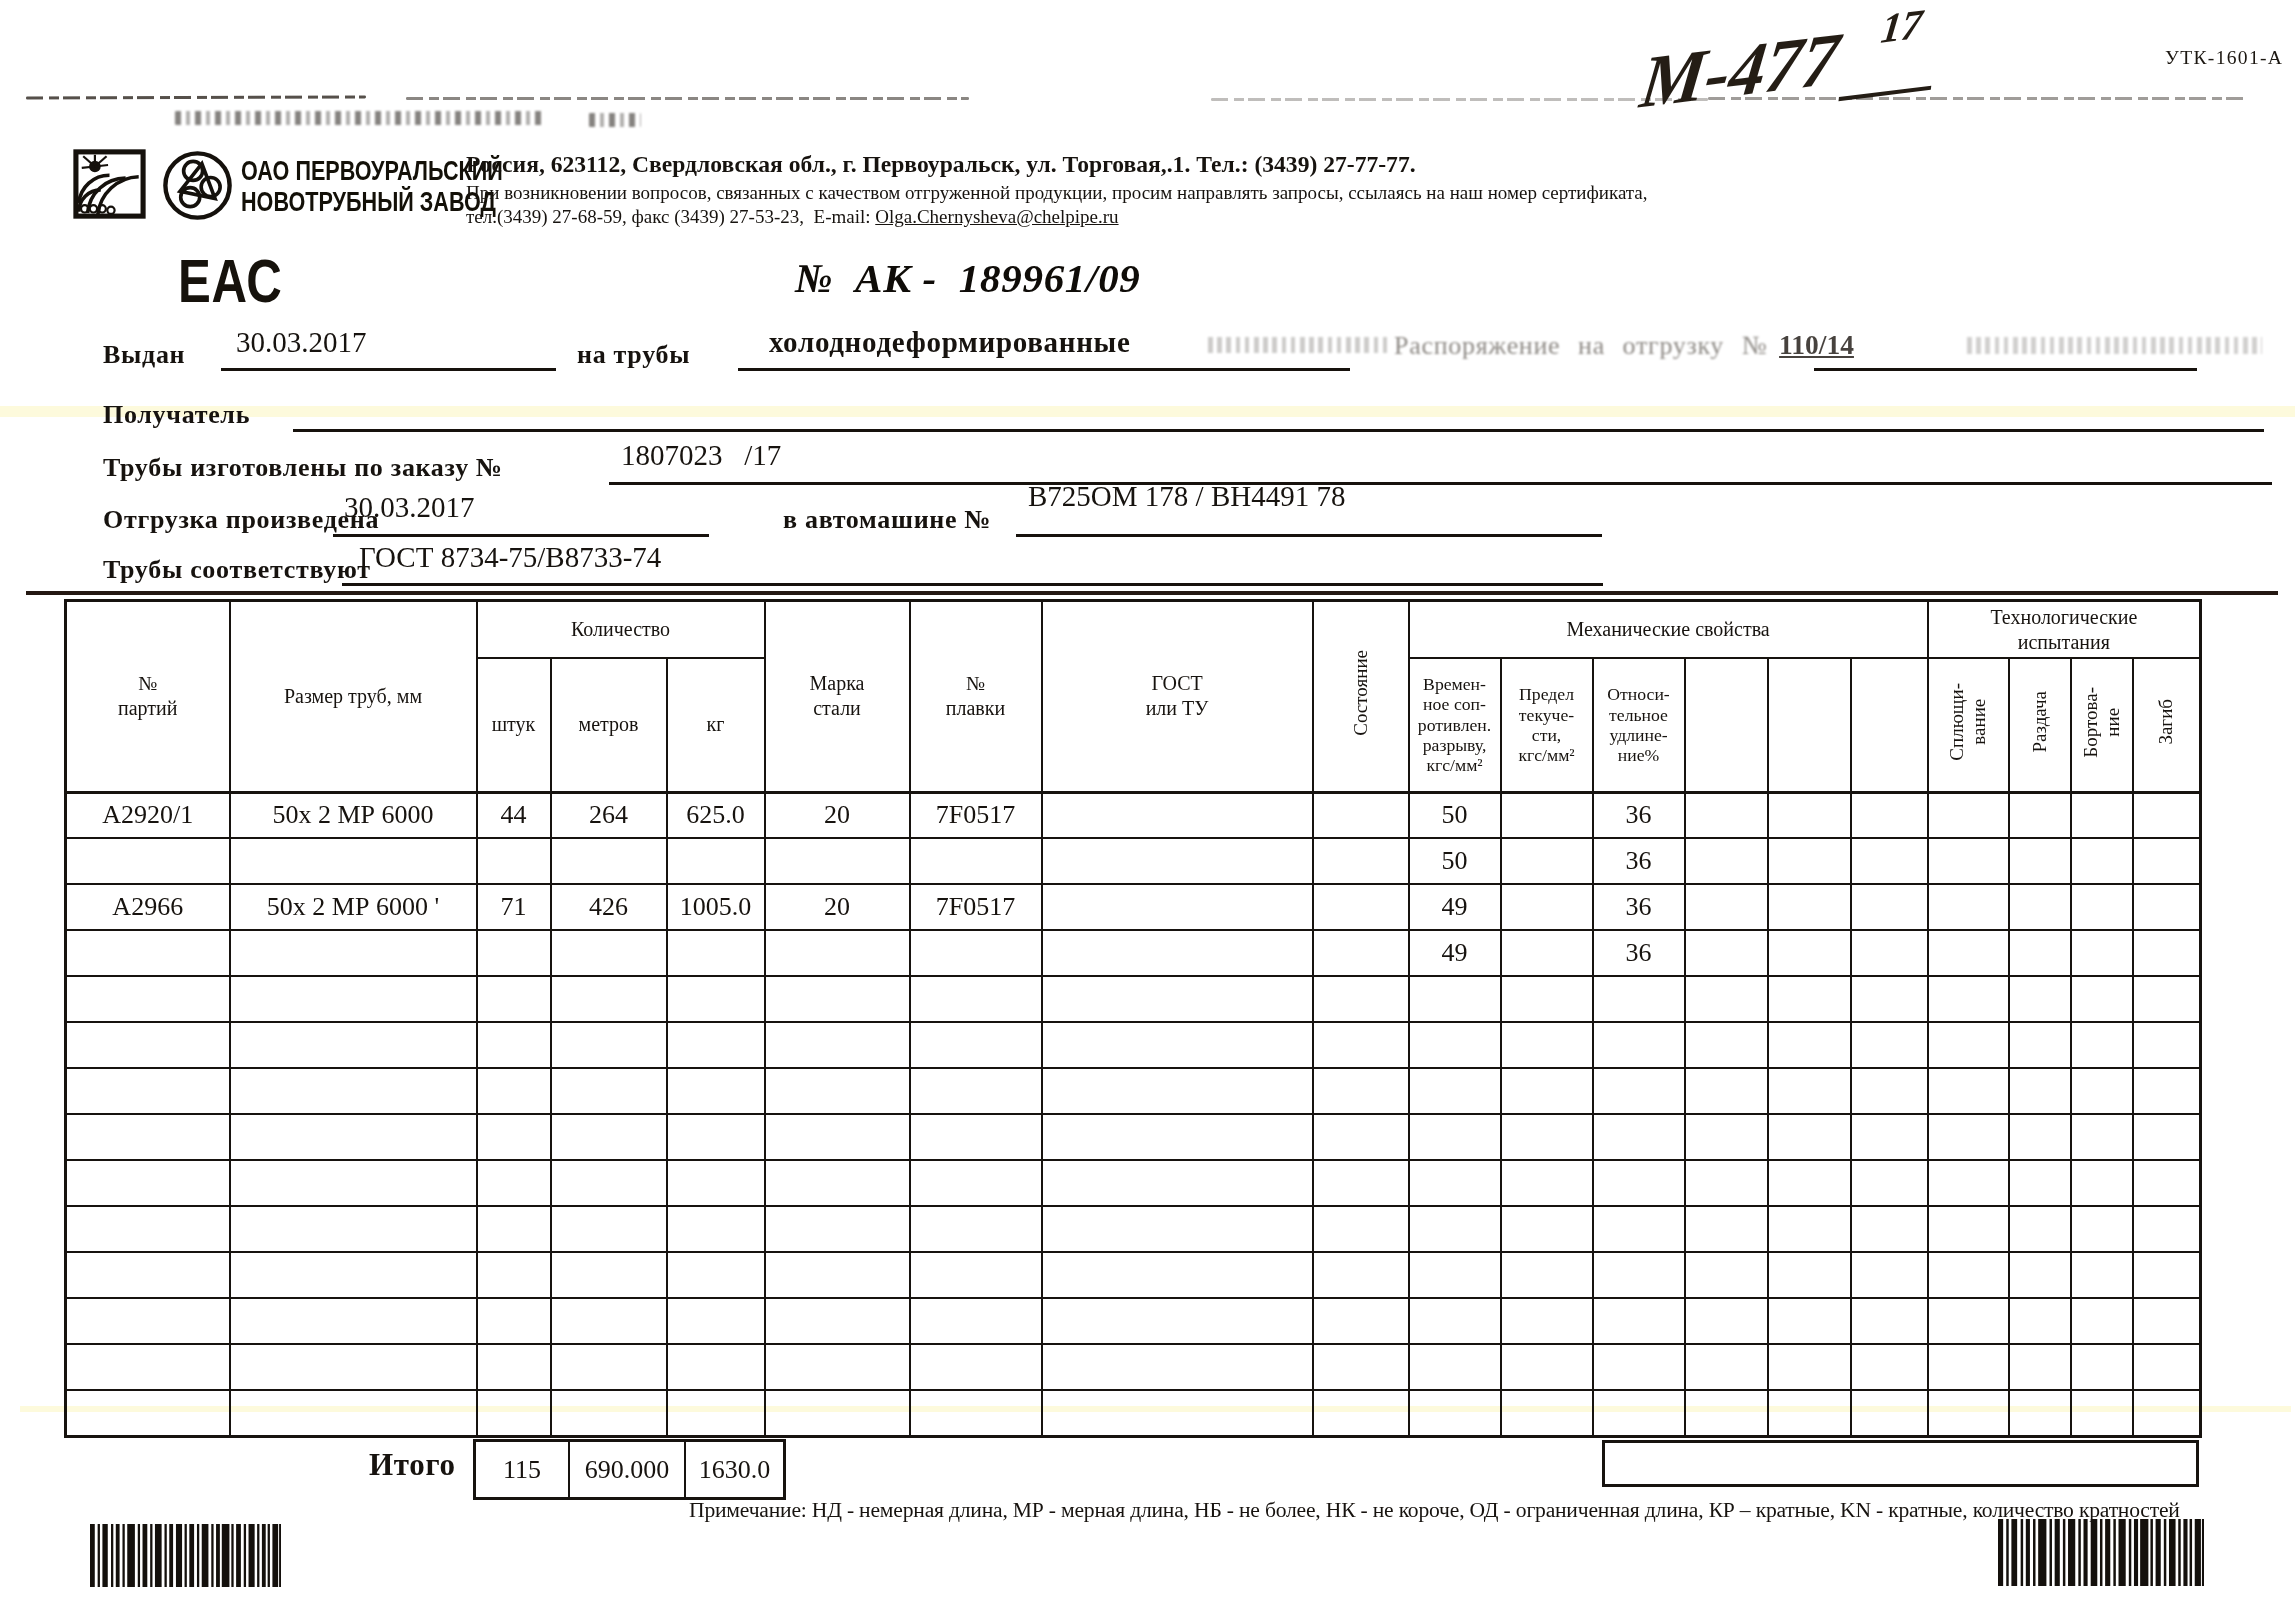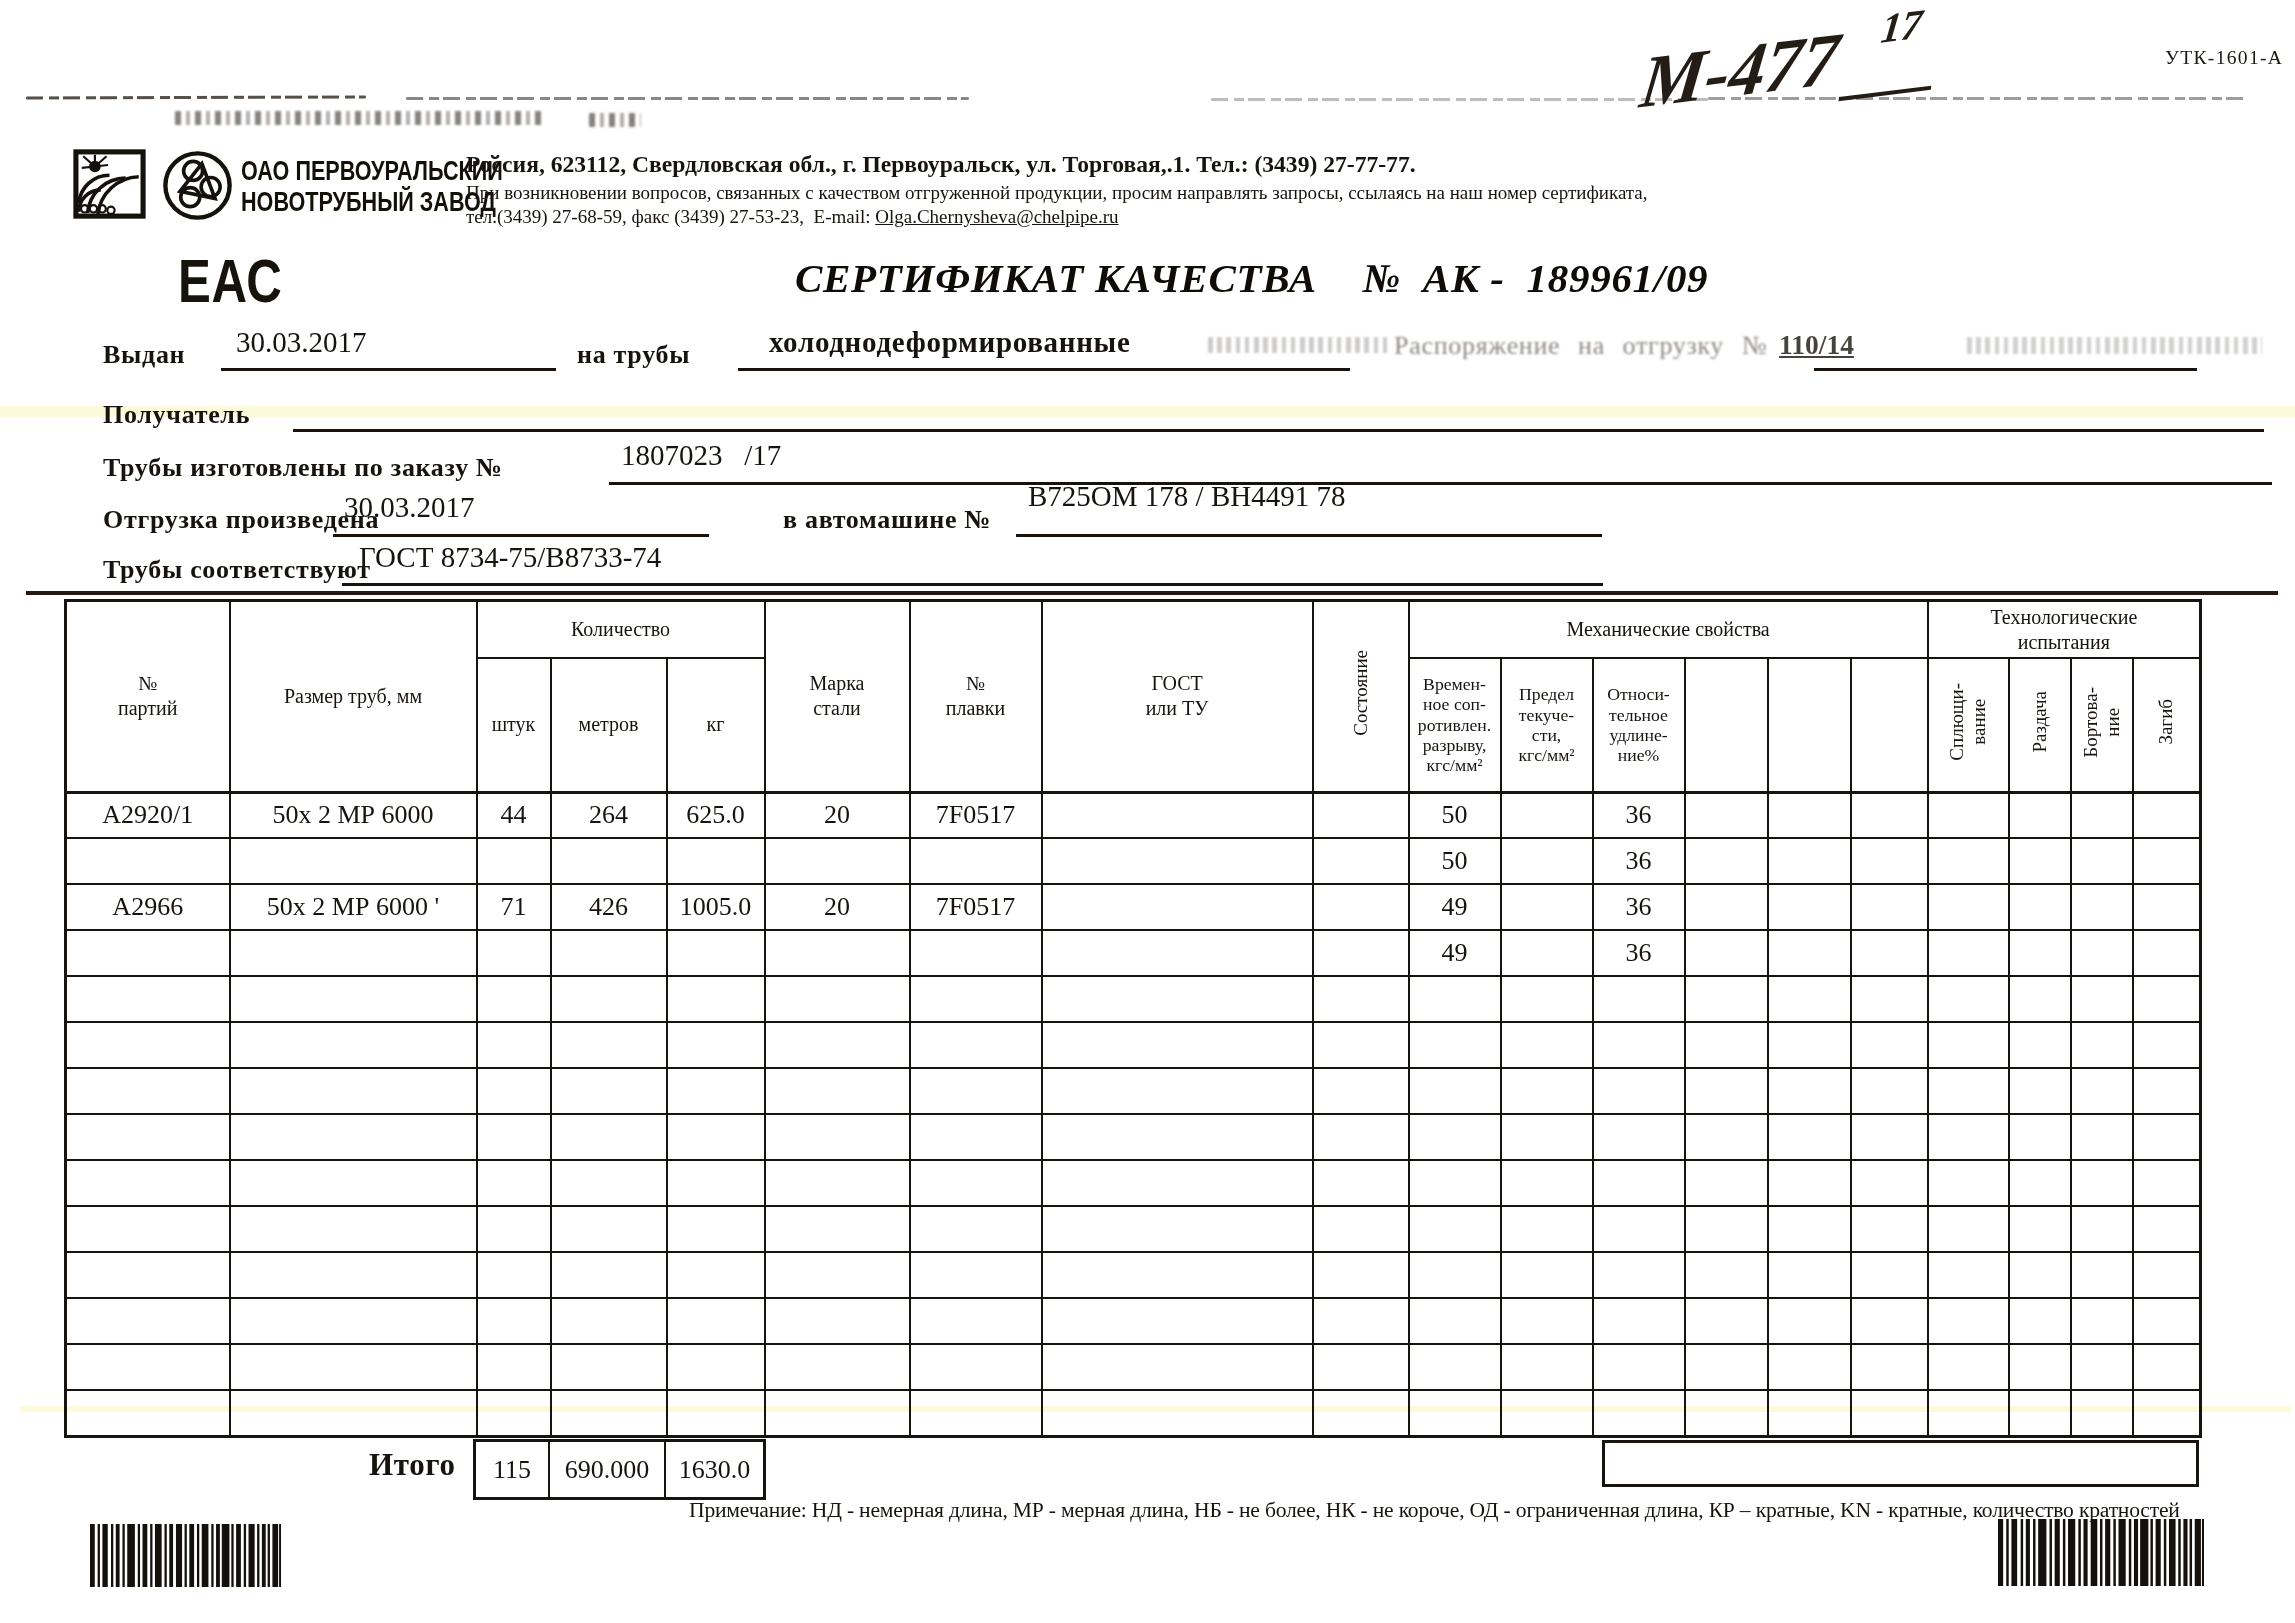--- a/index.html
+++ b/index.html
@@ -191,21 +191,20 @@
     <span class="pre">тел.(3439) 27-68-59, факс (3439) 27-53-23,  E-mail: </span><span class="email">Olga.Chernysheva@chelpipe.ru</span>
   </div>
 
   <div class="abs handwritten" style="left:1636px;top:34px;">
     <span>М-477</span>
       <span class="hw-frac"><span class="hw-sup">17</span></span>
   </div>
   <div class="abs form-code" style="left:2165px;top:47px;">УТК-1601-А</div>
 
   <div class="abs doc-title" style="left:795px;top:254px;">
-    <span class="pre">СЕРТИФИКАТ КАЧЕСТВА</span>
     <span class="pre">№  АК -  189961/09</span>
   </div>
 
   <div class="abs flabel" style="left:103px;top:327px;">Выдан</div>
   <div class="abs fvalue" style="left:236px;top:326px;">30.03.2017</div>
   <div class="abs uline" style="left:221px;top:368px;width:335px;"></div>
   <div class="abs flabel" style="left:577px;top:327px;">на трубы</div>
   <div class="abs fvalue-bold" style="left:749px;top:326px;margin-left:20px;">холоднодеформированные</div>
   <div class="abs uline" style="left:738px;top:368px;width:612px;"></div>
   <div class="abs smudge" style="left:1208px;top:337px;width:183px;height:15.7px;opacity:.55"></div>
@@ -596,21 +595,21 @@
           <td></td>
           <td></td>
           <td></td>
           <td></td>
         </tr>
       </tbody>
   </table>
 
   <div class="abs itogo-label" style="left:325px;top:1447px;">Итого</div>
   <div class="abs totals-box" style="left:473px;top:1439px;height:55px;">
-    <div class="tcell" style="width:72px;">115</div>
+    <div class="tcell" style="width:92px;">115</div>
     <div class="tcell" style="width:114px;">690.000</div>
     <div class="tcell" style="width:97px;">1630.0</div>
   </div>
   <div class="abs right-box" style="left:1602px;top:1440px;width:591px;height:41px;"></div>
 
   <div class="abs footnote" style="left:689px;top:1498px;width:1532px;">Примечание: НД - немерная длина, МР - мерная длина, НБ - не более, НК - не короче, ОД - ограниченная длина, КР – кратные, KN - кратные, количество кратностей</div>
 
   <div class="abs barcode" style="left:90px;top:1524px;width:191px;height:63px;">
     <svg viewBox="0 0 100 30" preserveAspectRatio="none">
         <use href="#bars"></use>

